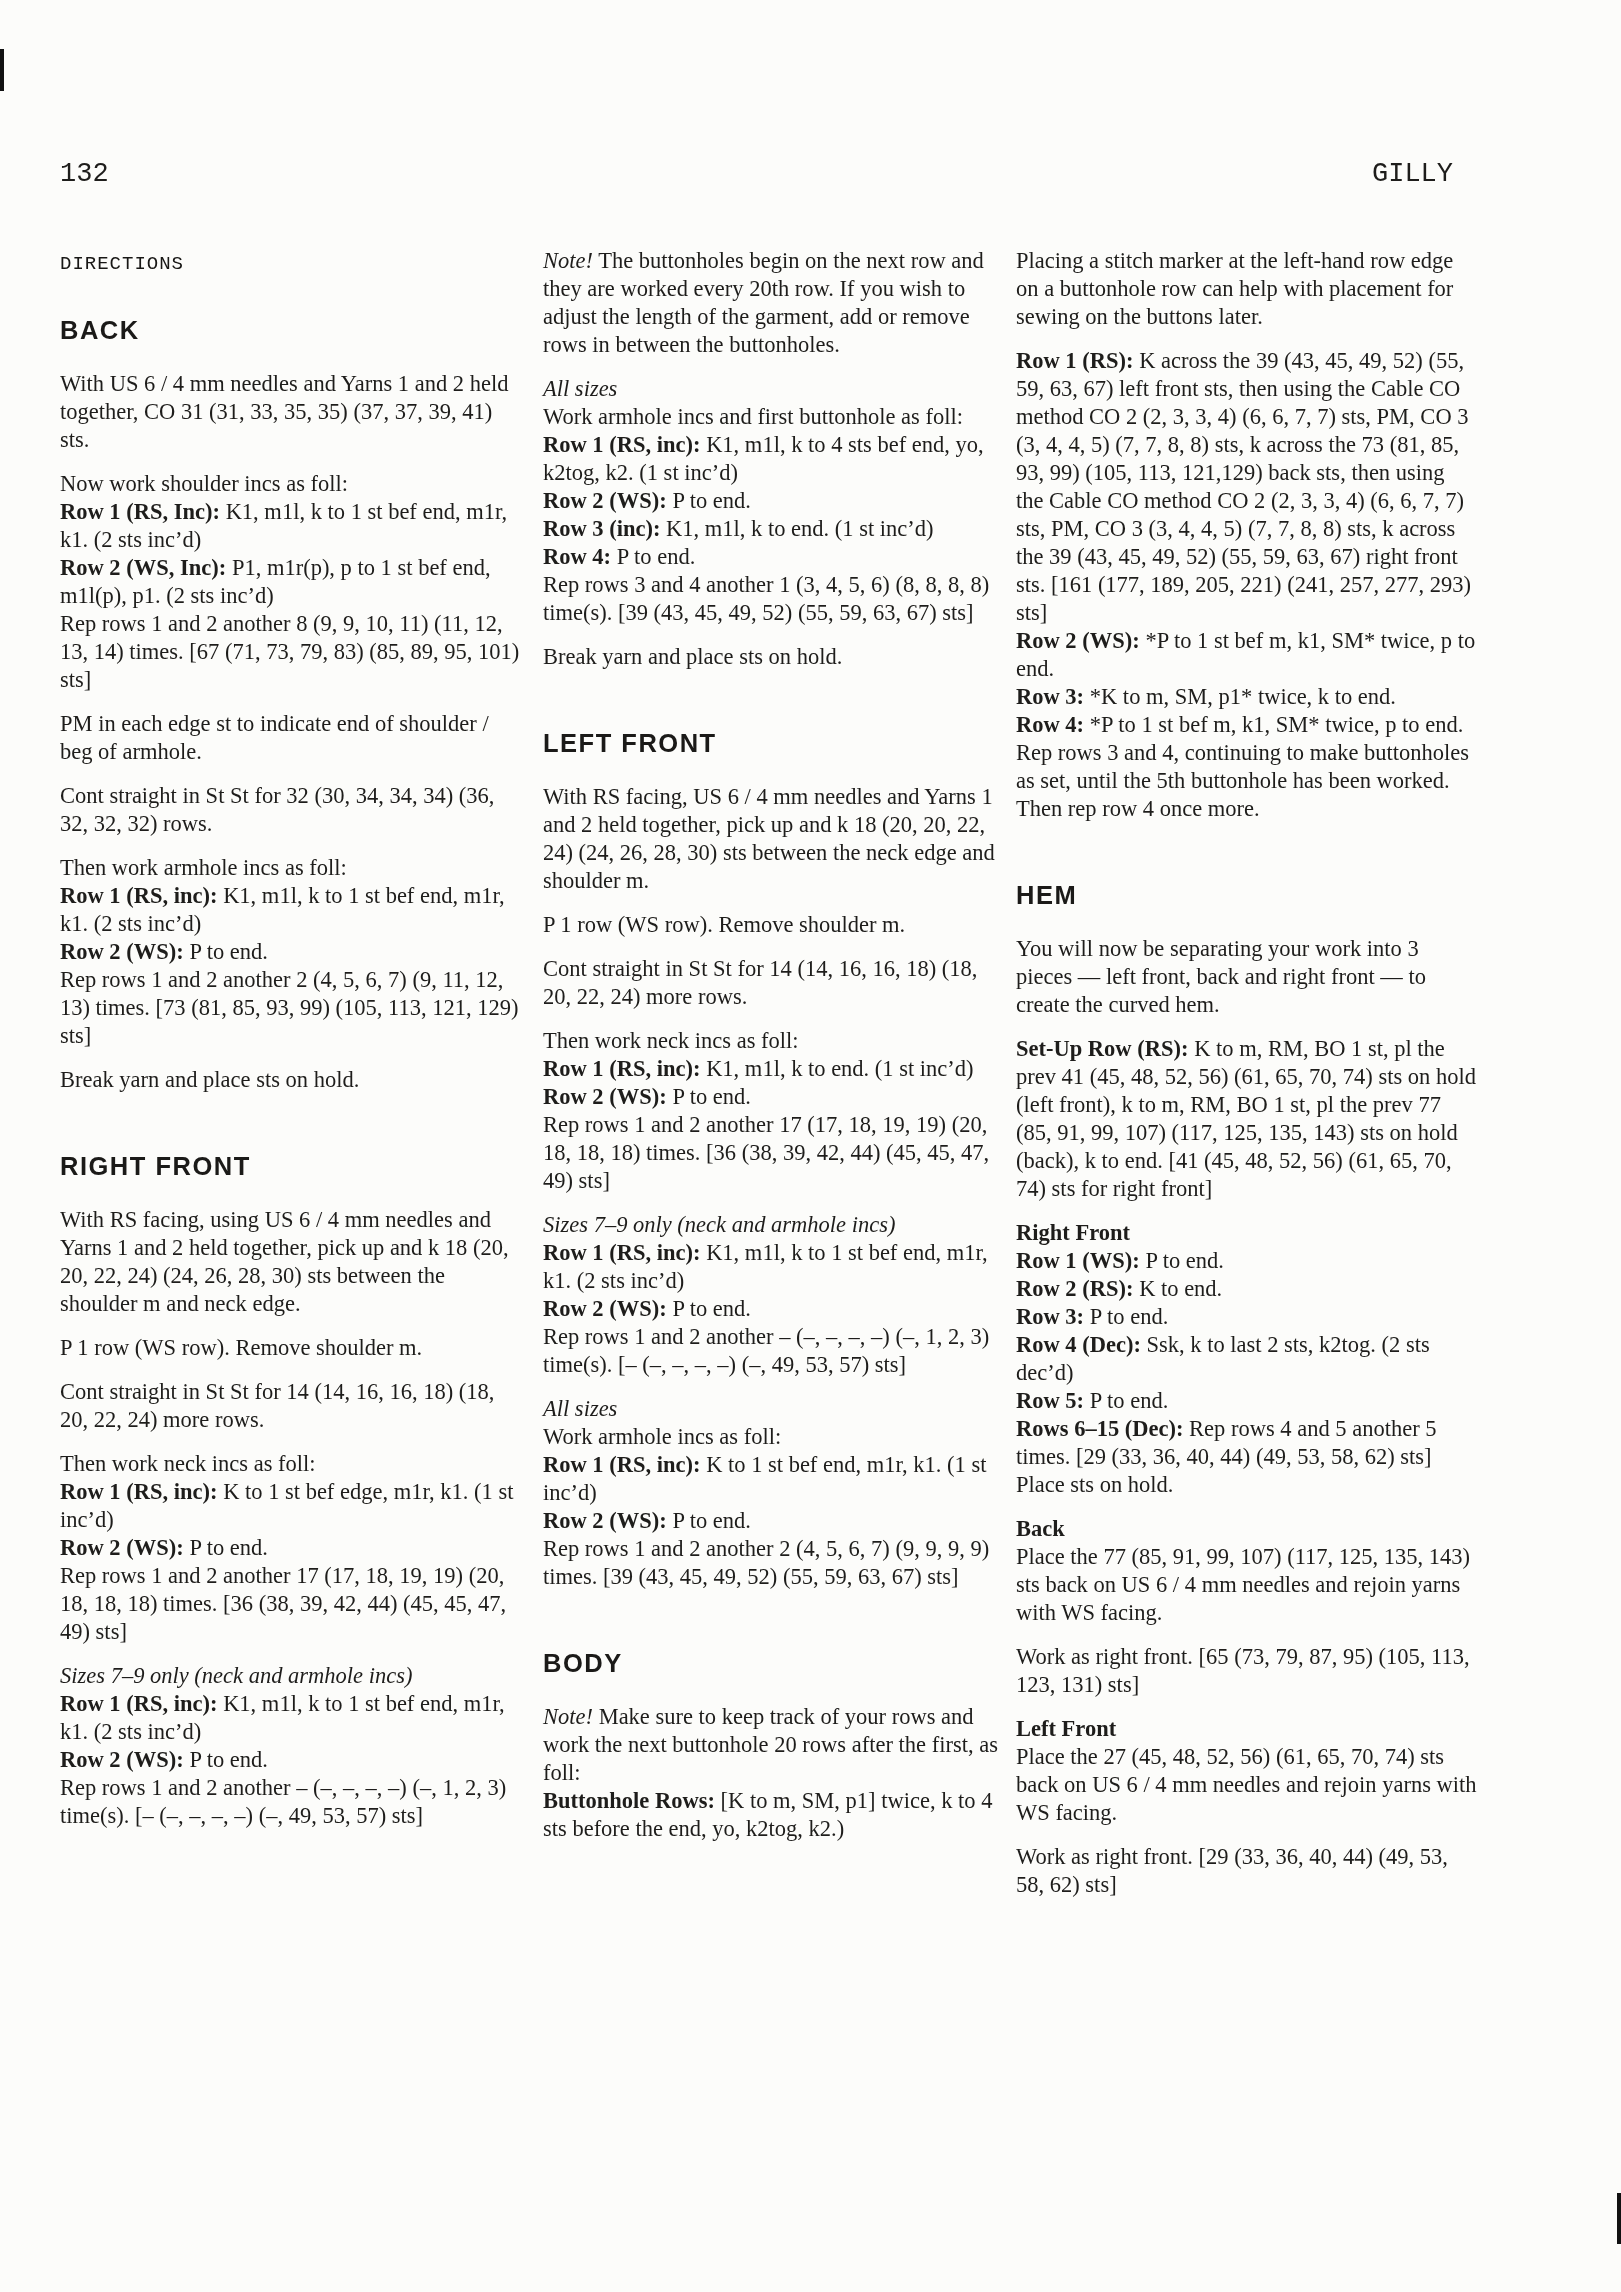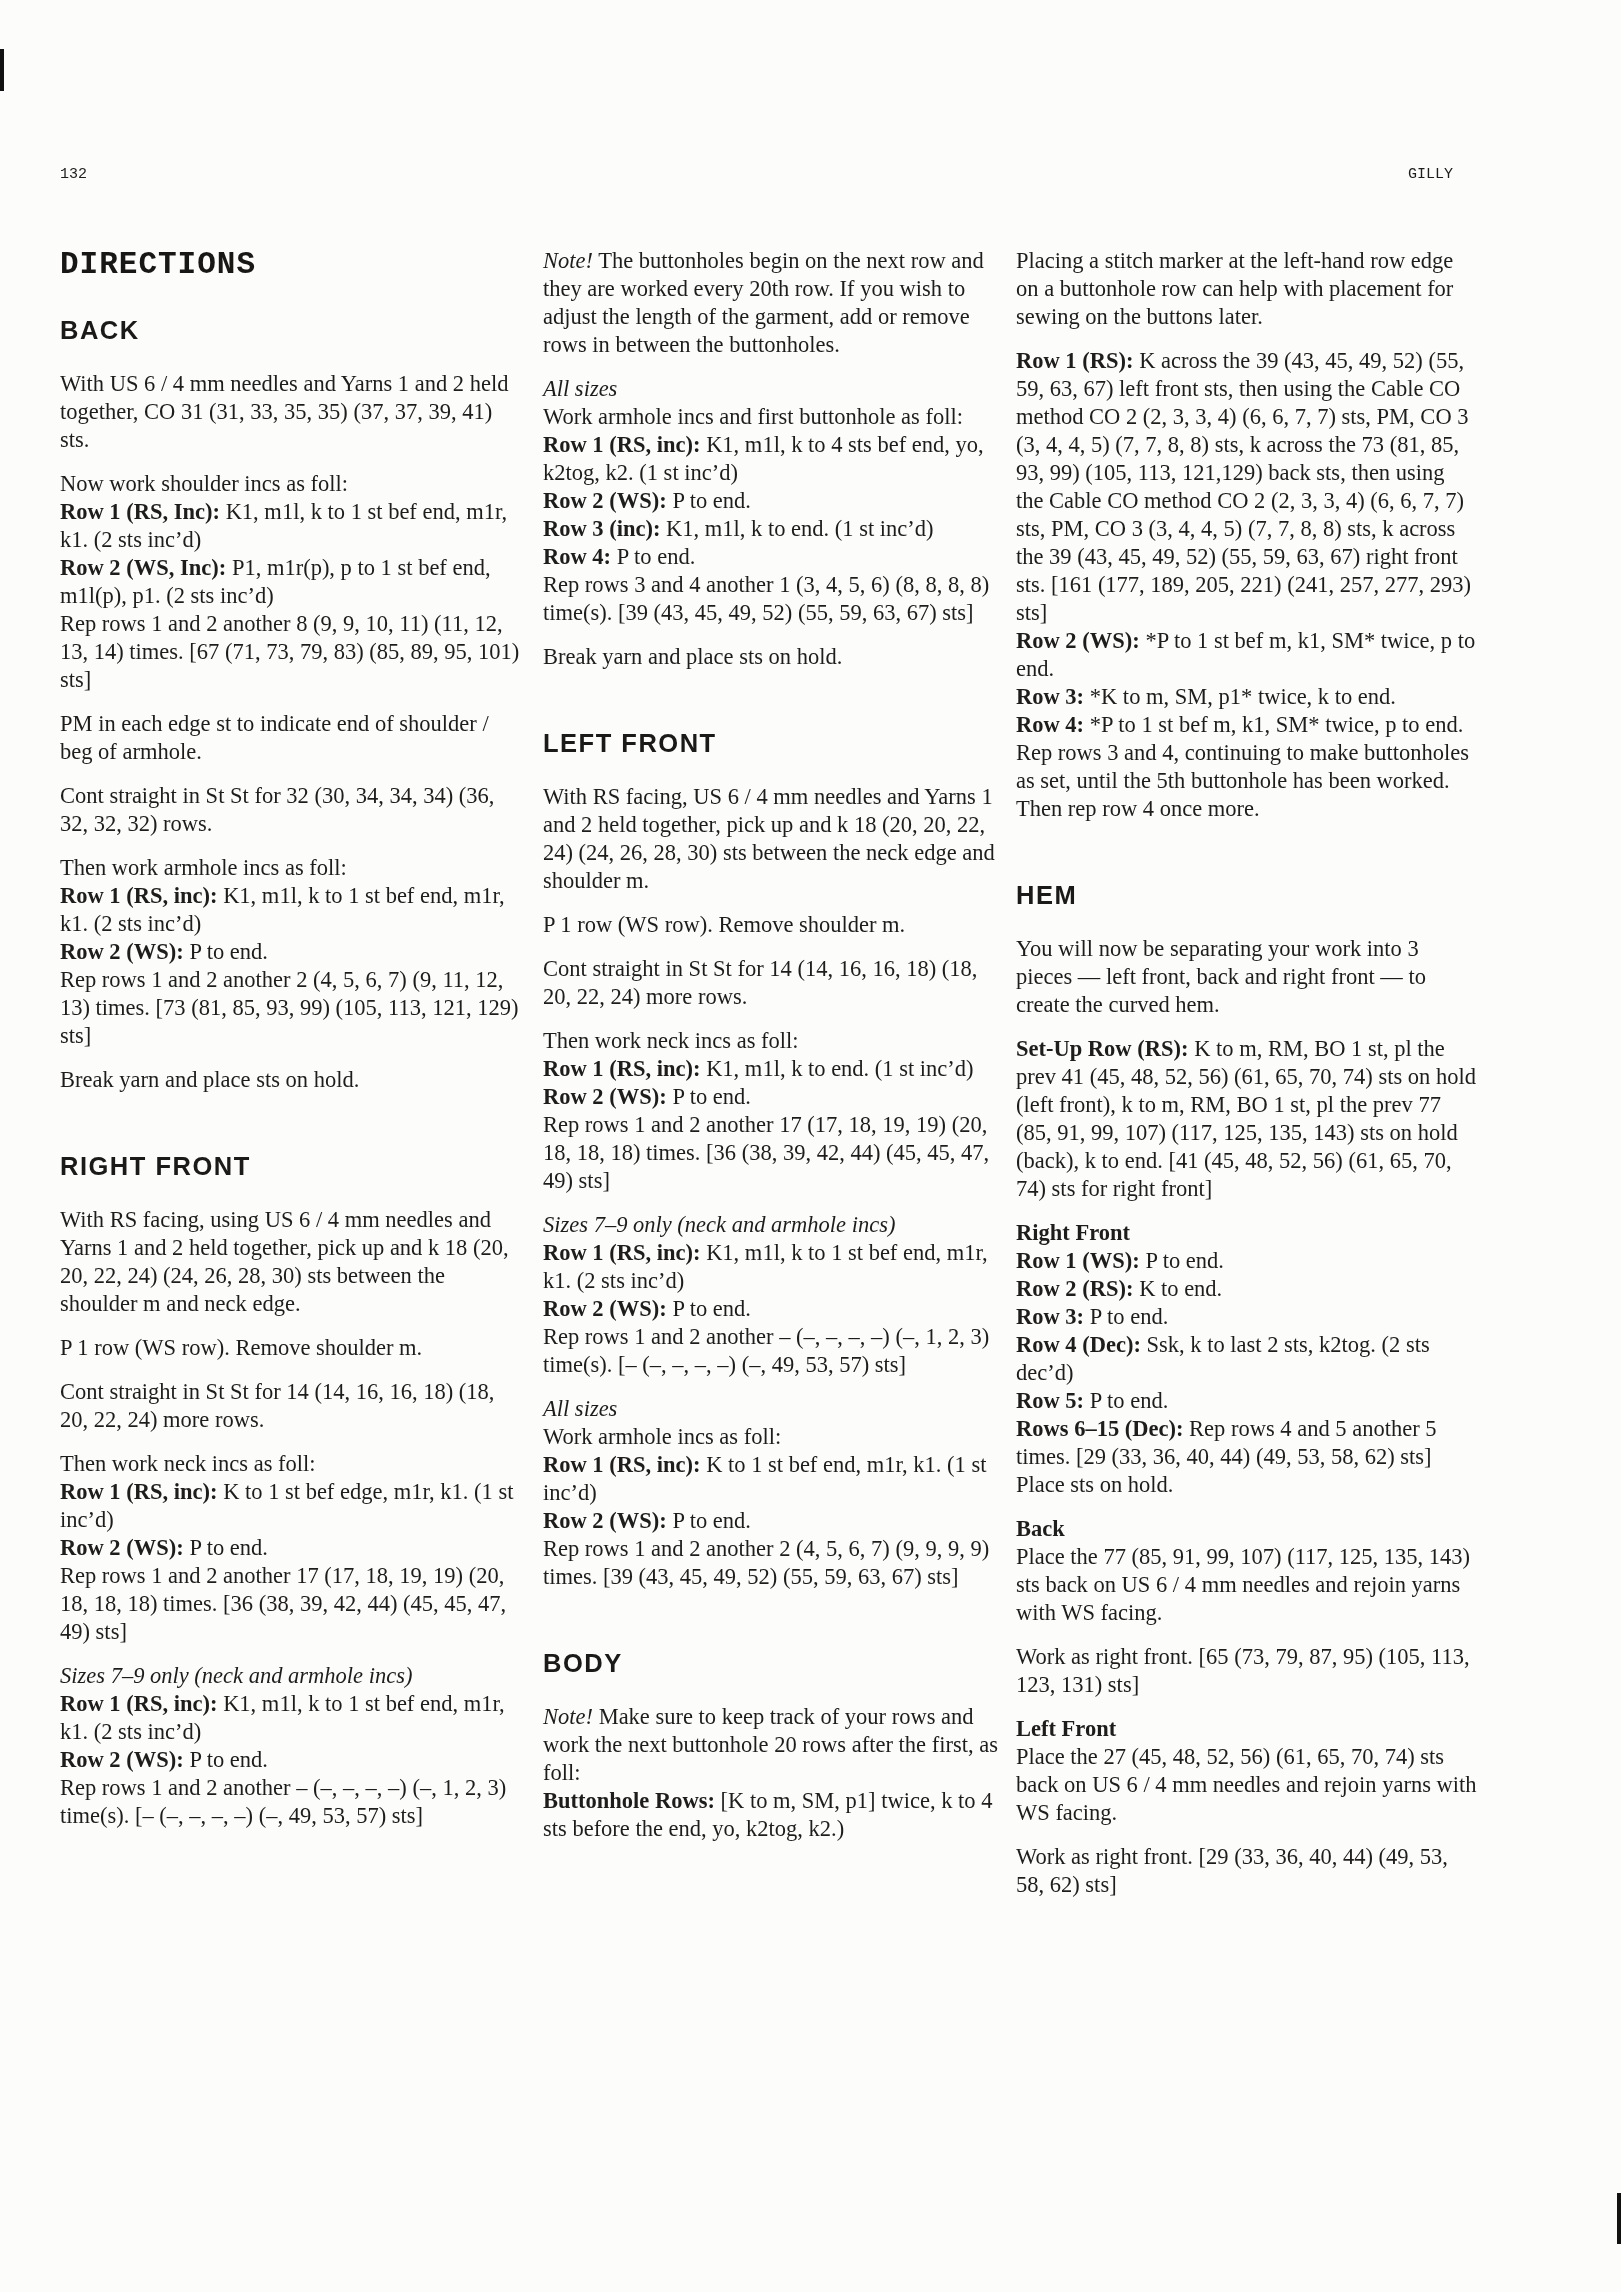--- a/index.html
+++ b/index.html
@@ -10,41 +10,41 @@
     color:#1e1d1b;
     overflow:hidden;
   }
   .crop-mark{position:absolute;background:#111;}
   #crop-left{left:0;top:49px;width:3.9px;height:42px;}
   #crop-right{right:0;top:2193px;width:3.9px;height:51px;}
 
   .page-header-item{
     position:absolute;top:163px;
     font-family:"Liberation Mono","DejaVu Sans Mono",monospace;
-    font-size:15px;line-height:23.5px;color:#1e1d1b;
+    font-size:27px;line-height:23.5px;color:#1e1d1b;
   }
   #page-number{left:60px;}
   #running-title{right:168px;}
 
   .col{
     position:absolute;width:461px;
     display:flex;flex-direction:column;align-items:stretch;
     font-size:22.5px;line-height:28px;
   }
   #column-1{left:60px;top:247px;}
   #column-2{left:543px;top:247px;}
   #column-3{left:1016px;top:247px;}
 
   .block{margin:0;}
   .block.para{margin-top:16px;}
   .col .block:first-child{margin-top:0;}
   .block.title{
     font-family:"Liberation Mono","DejaVu Sans Mono",monospace;
-    font-size:31px;line-height:35px;letter-spacing:1px;
-    font-weight:700;color:#181715;
+    font-size:19px;line-height:35px;letter-spacing:1px;
+    font-weight:400;color:#181715;
   }
   .block.heading{
     font-family:"Liberation Sans","DejaVu Sans",sans-serif;
     font-size:25.5px;line-height:27.4px;font-weight:700;
     letter-spacing:1.5px;color:#1b1a18;
     margin-top:59px;margin-bottom:25.5px;
   }
   .title + .heading{margin-top:35px;}
   .heading + .para{margin-top:0;}
 

